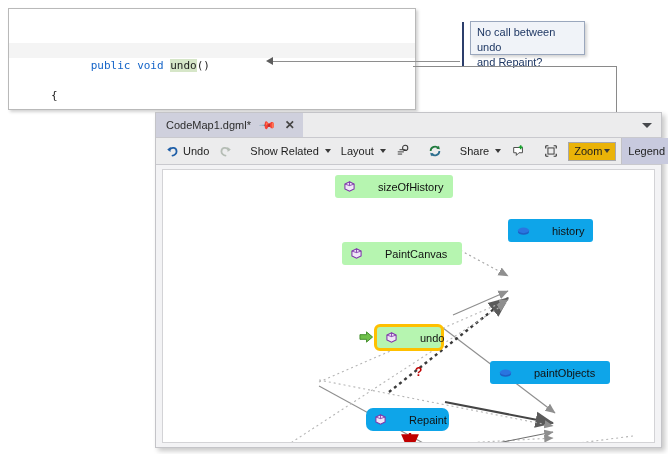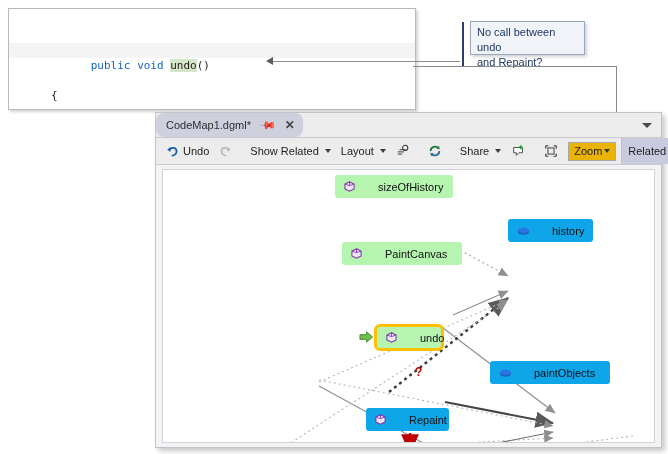--- a/index.html
+++ b/index.html
@@ -52,21 +52,21 @@
   
   .map-window{
     position:absolute;left:155px;top:112px;width:505px;height:334px;
     background:#f3f3f5;border:1px solid #c4c4c8;
     box-shadow:3px 3px 5px rgba(0,0,0,.22);
   }
   .tabstrip{position:relative;height:24px;background:#ececed;
      border-bottom:1px solid #c9c9ce;}
   .tab{position:absolute;left:0;top:0;height:24px;
      background:#cfd0dd;display:flex;align-items:center;
-     padding:0 8px 0 10px;font-size:11px;color:#2d2d2d;gap:10px;border-radius:8px;}
+     padding:0 8px 0 10px;font-size:11px;color:#2d2d2d;gap:10px;}
   .tab .pin{font-size:11px;color:#555;transform:rotate(45deg);display:inline-block;}
   .tab .close{font-size:12px;color:#444;font-weight:bold;}
   .tab-overflow{position:absolute;right:4px;top:0;height:24px;width:20px;
      display:flex;align-items:center;justify-content:center;}
   .caret-dn{width:0;height:0;border-left:5px solid transparent;
      border-right:5px solid transparent;border-top:5px solid #46484c;}
 
   .toolbar{position:relative;height:26px;background:#ececed;
      border-bottom:1px solid #c9c9ce;display:flex;align-items:center;
      font-size:11px;color:#1d1d1d;padding-left:5px;}
@@ -200,21 +200,21 @@
       </svg>
     </div>
     <div class="tb-item">
       <span class="zoom-box">
         <span>Zoom</span>
         <span class="tb-caret"></span>
       </span>
     </div>
     <div style="flex:1"></div>
     <div class="legend-btn">
-      <span>Related</span>
+      <span>Legend</span>
     </div>
   </div>
 
   <div class="map-canvas">
 
     <svg class="edges" viewBox="0 0 491 272">
       <defs>
         <marker id="ah" markerWidth="9" markerHeight="9" refX="8" refY="4.5" orient="auto">
           <path d="M0,0.8 L8.5,4.5 L0,8.2 Z" fill="#8f8f8f"></path>
         </marker>
@@ -313,21 +313,21 @@
     <div class="node method" style="left:64px;top:234px;width:72px;margin-top:38px;">
       <span class="ico-method">
         <svg width="11" height="11" viewBox="0 0 12 12">
           <path d="M6 .8 L11 3.4 L11 8.6 L6 11.2 L1 8.6 L1 3.4 Z" fill="#f0e6f7" stroke="#7b2fa8" stroke-width="1.1"></path>
           <path d="M6 .8 L6 5 M6 5 L1 3.4 M6 5 L11 3.4" stroke="#7b2fa8" stroke-width=".9" fill="none"></path>
         </svg>
       </span>
       <span>clear</span>
     </div>
 
-    <div class="node field" style="left:203px;top:238px;width:83px;">
+    <div class="node field" style="left:203px;top:238px;width:83px;border-radius:7px;">
       <span class="ico-method">
         <svg width="11" height="11" viewBox="0 0 12 12">
           <path d="M6 .8 L11 3.4 L11 8.6 L6 11.2 L1 8.6 L1 3.4 Z" fill="#f0e6f7" stroke="#7b2fa8" stroke-width="1.1"></path>
           <path d="M6 .8 L6 5 M6 5 L1 3.4 M6 5 L11 3.4" stroke="#7b2fa8" stroke-width=".9" fill="none"></path>
         </svg>
       </span>
       <span>Repaint</span>
     </div>
 
     <span class="qmark" style="left:252px;top:195px">?</span>

